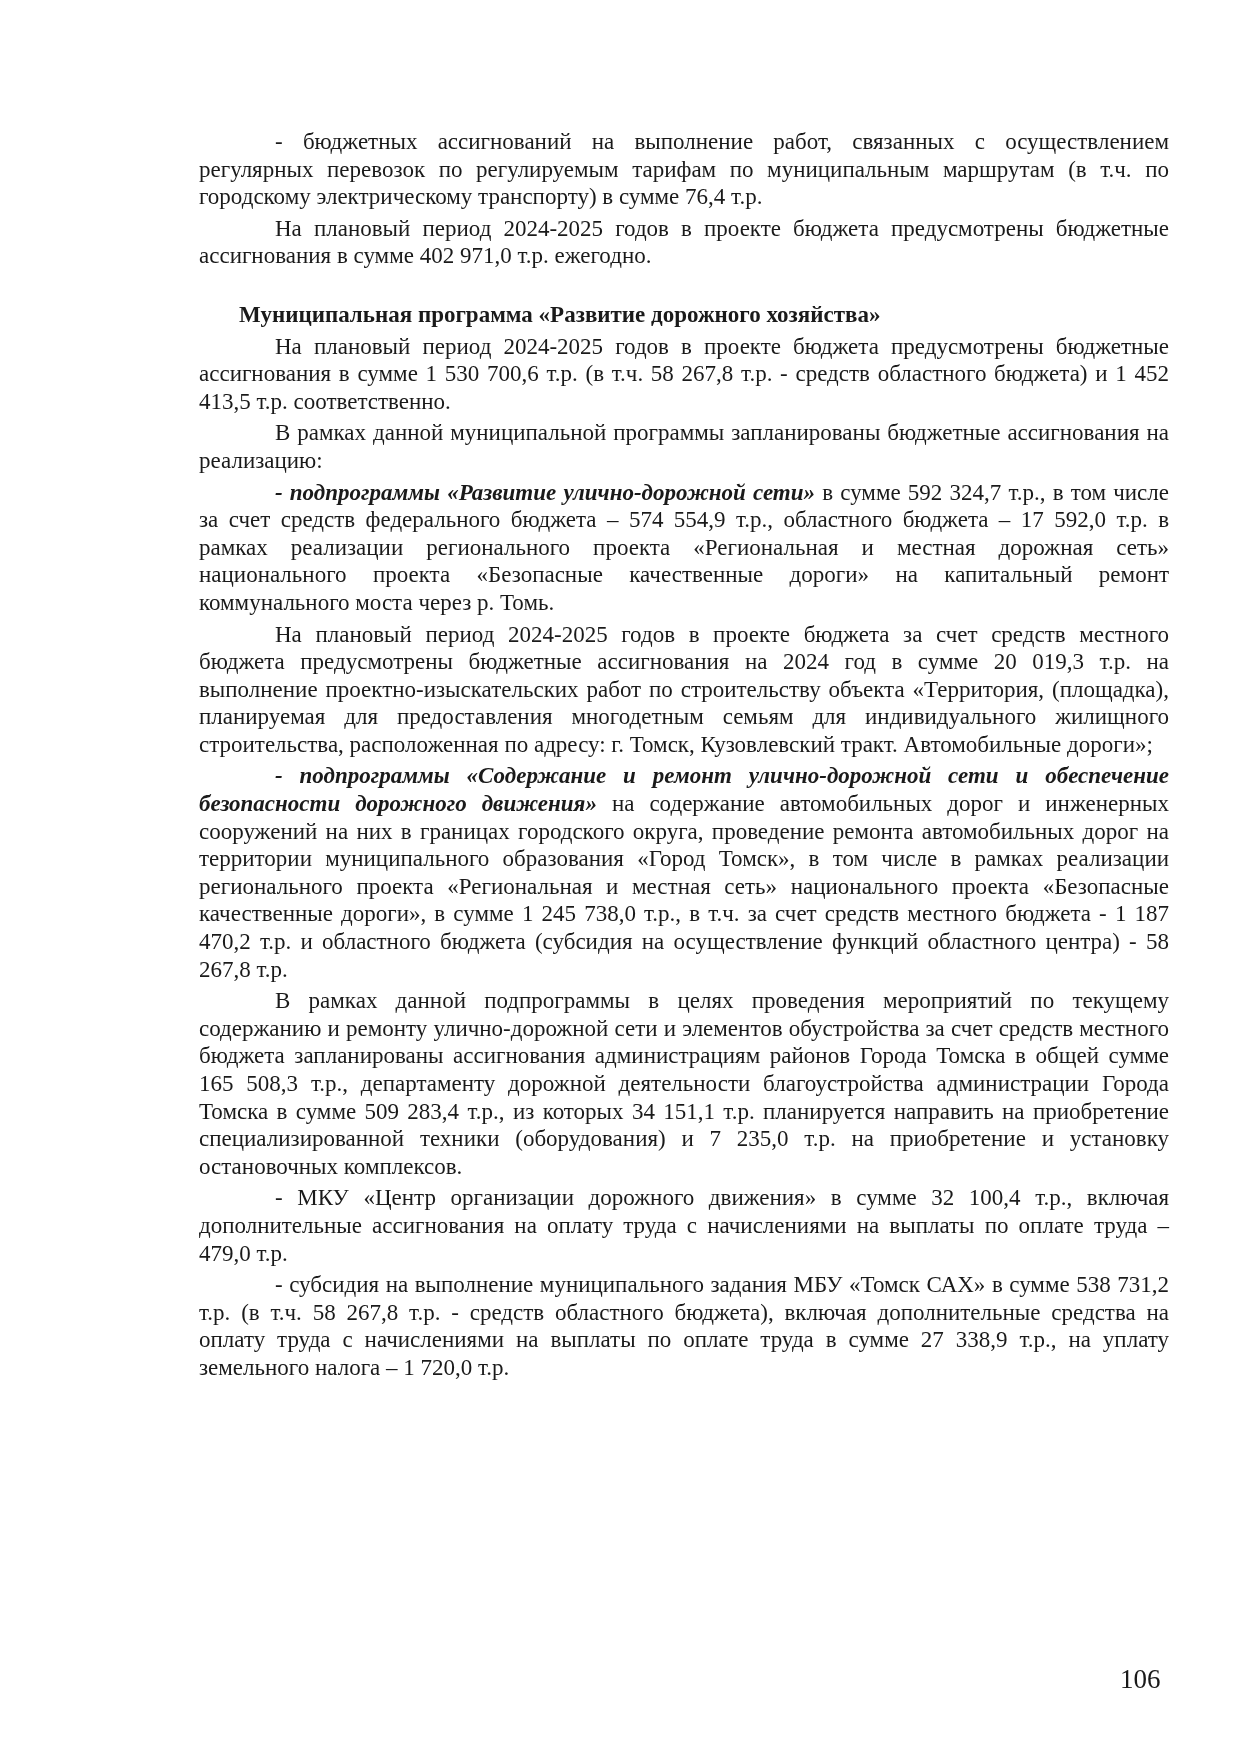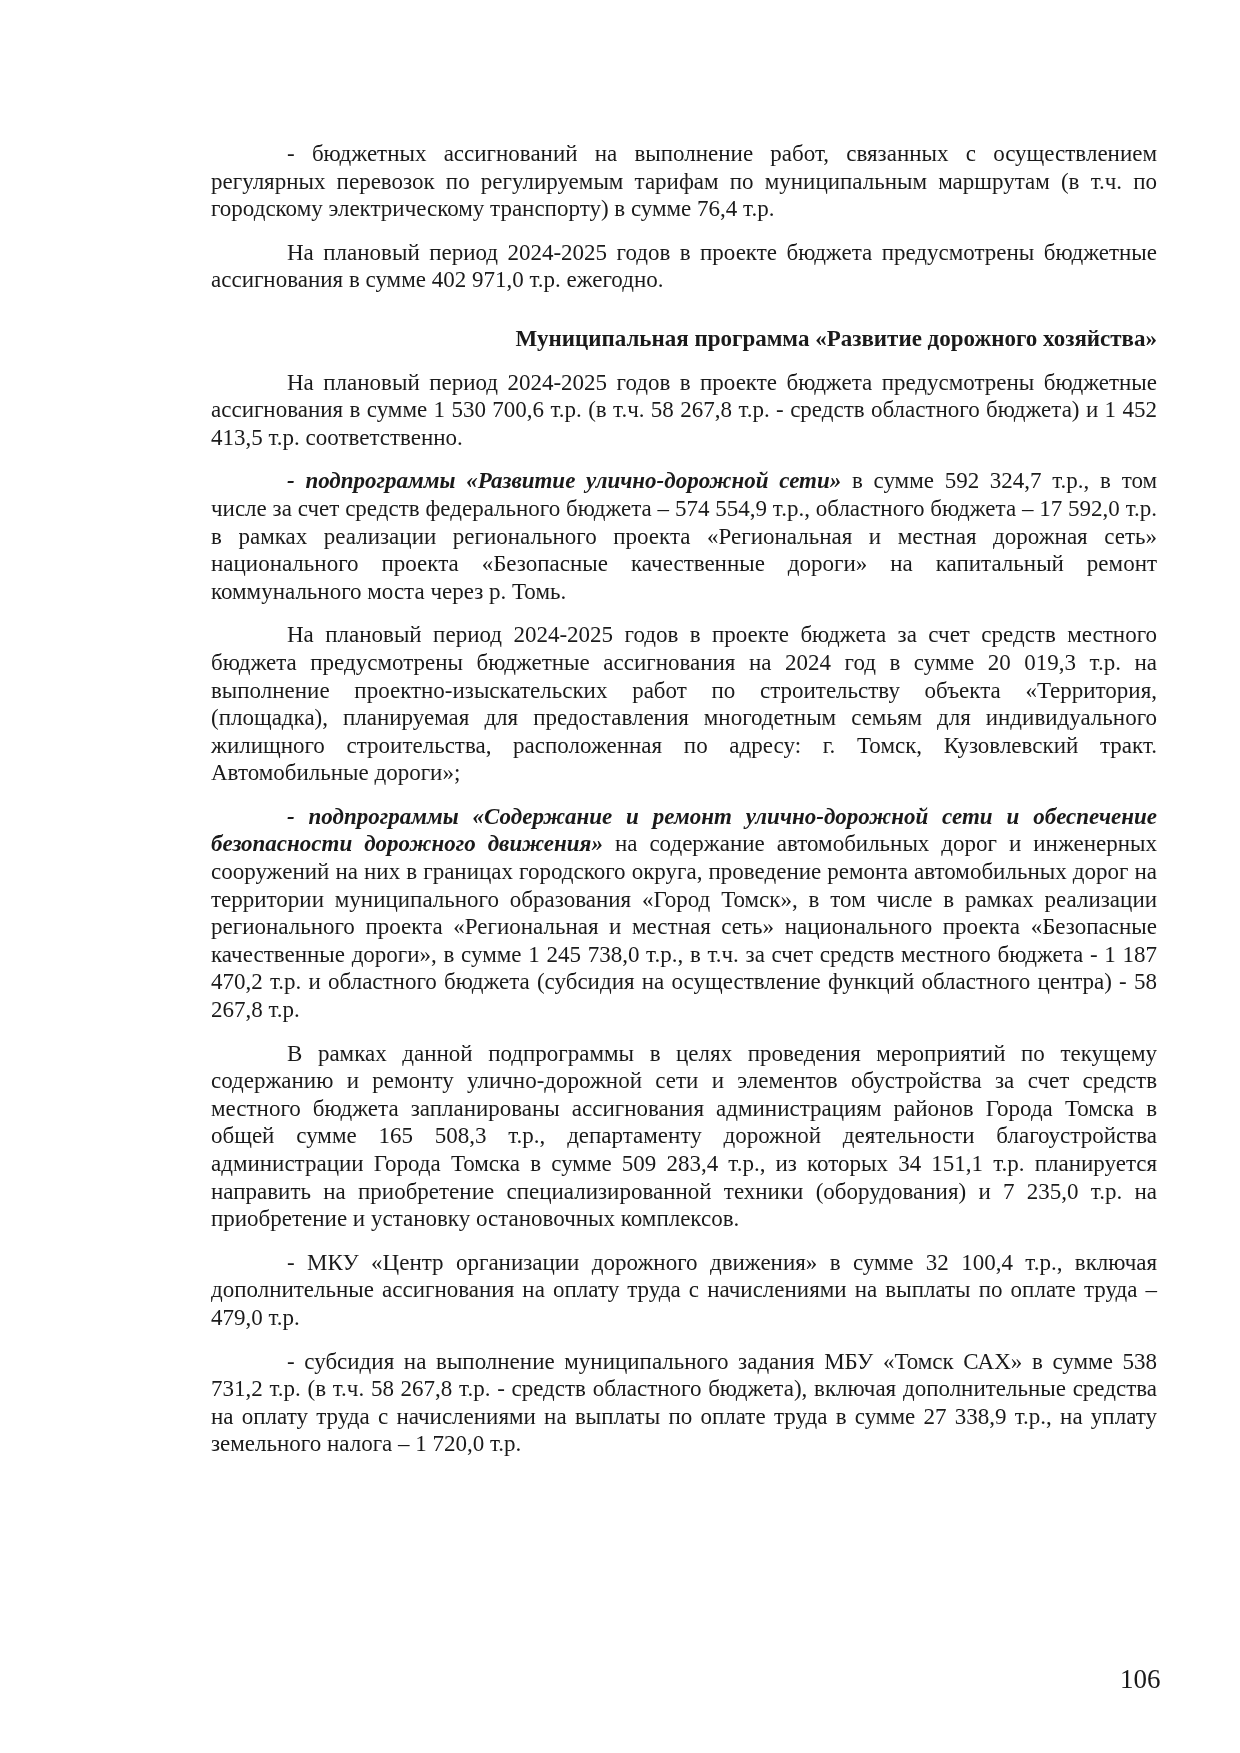--- a/index.html
+++ b/index.html
@@ -3,43 +3,44 @@
 <meta charset="utf-8">
 <style>
   html, body { margin: 0; padding: 0; background: #ffffff; }
   body { width: 1240px; height: 1753px; position: relative; overflow: hidden; }
   .page {
     position: absolute; left: 195px; top: 124px; width: 978px;
     font-family: "Liberation Serif", "DejaVu Serif", serif;
     font-size: 23px; line-height: 27.6px; color: #1a1a1a;
     text-align: justify;
   }
-  .page p { margin: 16px; text-indent: 76px; }
+  .page p { margin: 4px; text-indent: 76px; }
   .heading {
-    font-weight: bold; text-align: right; margin-top: 31px !important;
+    font-weight: bold; text-align: left; margin-top: 31px !important;
     text-indent: 0 !important; padding-left: 40px;
   }
   .bi { font-weight: bold; font-style: italic; }
   .gap { margin-top: 4px !important; }
   .pagenum {
     position: absolute; left: 1120px; top: 1664px;
     font-family: "Liberation Serif", "DejaVu Serif", serif;
     font-size: 27px; color: #1a1a1a;
   }
 </style>
 </head>
 <body>
 
 <div class="page">
   <p>- бюджетных ассигнований на выполнение работ, связанных с осуществлением регулярных перевозок по регулируемым тарифам по муниципальным маршрутам (в т.ч. по городскому электрическому транспорту) в сумме 76,4 т.р.</p>
   <p>На плановый период 2024-2025 годов в проекте бюджета предусмотрены бюджетные ассигнования в сумме 402 971,0 т.р. ежегодно.</p>
 
   <p class="heading">Муниципальная программа «Развитие дорожного хозяйства»</p>
 
   <p>На плановый период 2024-2025 годов в проекте бюджета предусмотрены бюджетные ассигнования в сумме 1 530 700,6 т.р. (в т.ч. 58 267,8 т.р. - средств областного бюджета) и 1 452 413,5 т.р. соответственно.</p>
+  <p>В рамках данной муниципальной программы запланированы бюджетные ассигнования на реализацию:</p>
 
   <p><span class="bi">- </span><span class="bi">подпрограммы «Развитие улично-дорожной сети»</span><span> в сумме 592 324,7 т.р., в том числе за счет средств федерального бюджета – 574 554,9 т.р., областного бюджета – 17 592,0 т.р. в рамках реализации регионального проекта «Региональная и местная дорожная сеть» национального проекта «Безопасные качественные дороги» на капитальный ремонт коммунального моста через р. Томь.</span></p>
 
   <p>На плановый период 2024-2025 годов в проекте бюджета за счет средств местного бюджета предусмотрены бюджетные ассигнования на 2024 год в сумме 20 019,3 т.р. на выполнение проектно-изыскательских работ по строительству объекта «Территория, (площадка), планируемая для предоставления многодетным семьям для индивидуального жилищного строительства, расположенная по адресу: г. Томск, Кузовлевский тракт. Автомобильные дороги»;</p>
 
   <p><span class="bi">- </span><span class="bi">подпрограммы «Содержание и ремонт улично-дорожной сети и обеспечение безопасности дорожного движения»</span><span> на содержание автомобильных дорог и инженерных сооружений на них в границах городского округа, проведение ремонта автомобильных дорог на территории муниципального образования «Город Томск», в том числе в рамках реализации регионального проекта «Региональная и местная сеть» национального проекта «Безопасные качественные дороги», в сумме 1 245 738,0 т.р., в т.ч. за счет средств местного бюджета - 1 187 470,2 т.р. и областного бюджета (субсидия на осуществление функций областного центра) - 58 267,8 т.р.</span></p>
 
   <p>В рамках данной подпрограммы в целях проведения мероприятий по текущему содержанию и ремонту улично-дорожной сети и элементов обустройства за счет средств местного бюджета запланированы ассигнования администрациям районов Города Томска в общей сумме 165 508,3 т.р., департаменту дорожной деятельности благоустройства администрации Города Томска в сумме 509 283,4 т.р., из которых 34 151,1 т.р. планируется направить на приобретение специализированной техники (оборудования) и 7 235,0 т.р. на приобретение и установку остановочных комплексов.</p>
   <p class="gap">- МКУ «Центр организации дорожного движения» в сумме 32 100,4 т.р., включая дополнительные ассигнования на оплату труда с начислениями на выплаты по оплате труда – 479,0 т.р.</p>
   <p class="gap">- субсидия на выполнение муниципального задания МБУ «Томск САХ» в сумме 538 731,2 т.р. (в т.ч. 58 267,8 т.р. - средств областного бюджета), включая дополнительные средства на оплату труда с начислениями на выплаты по оплате труда в сумме 27 338,9 т.р., на уплату земельного налога – 1 720,0 т.р.</p>

